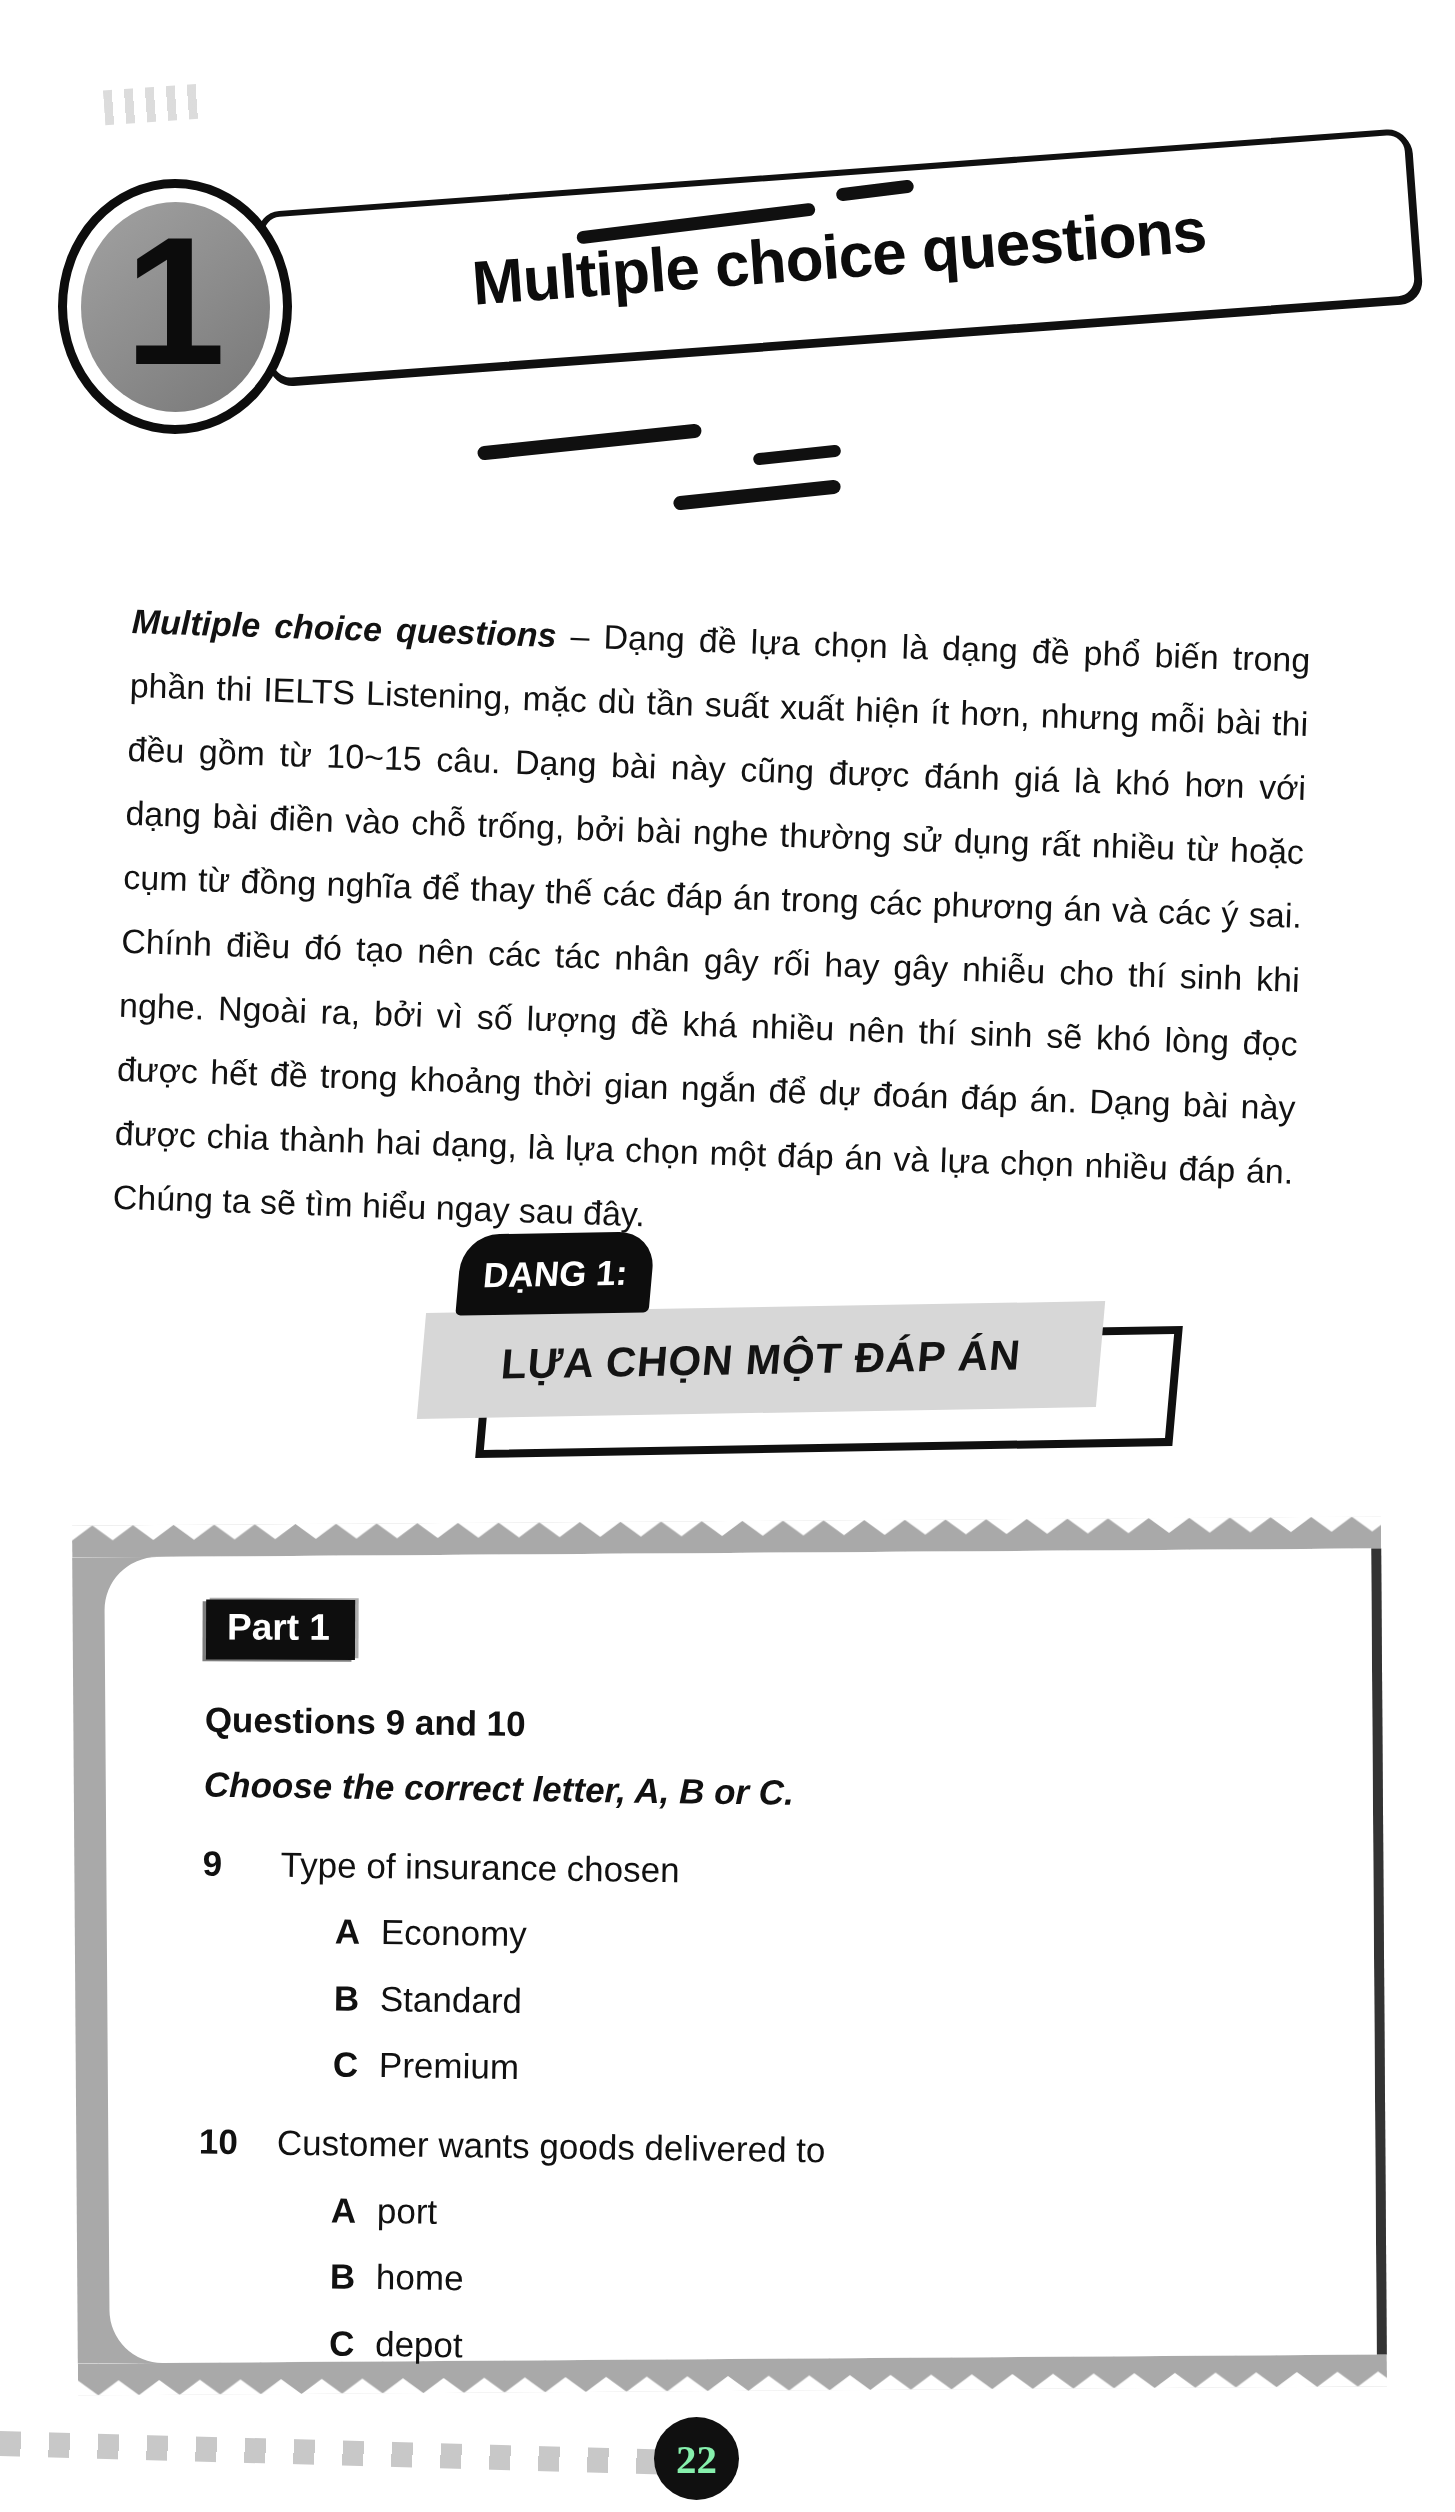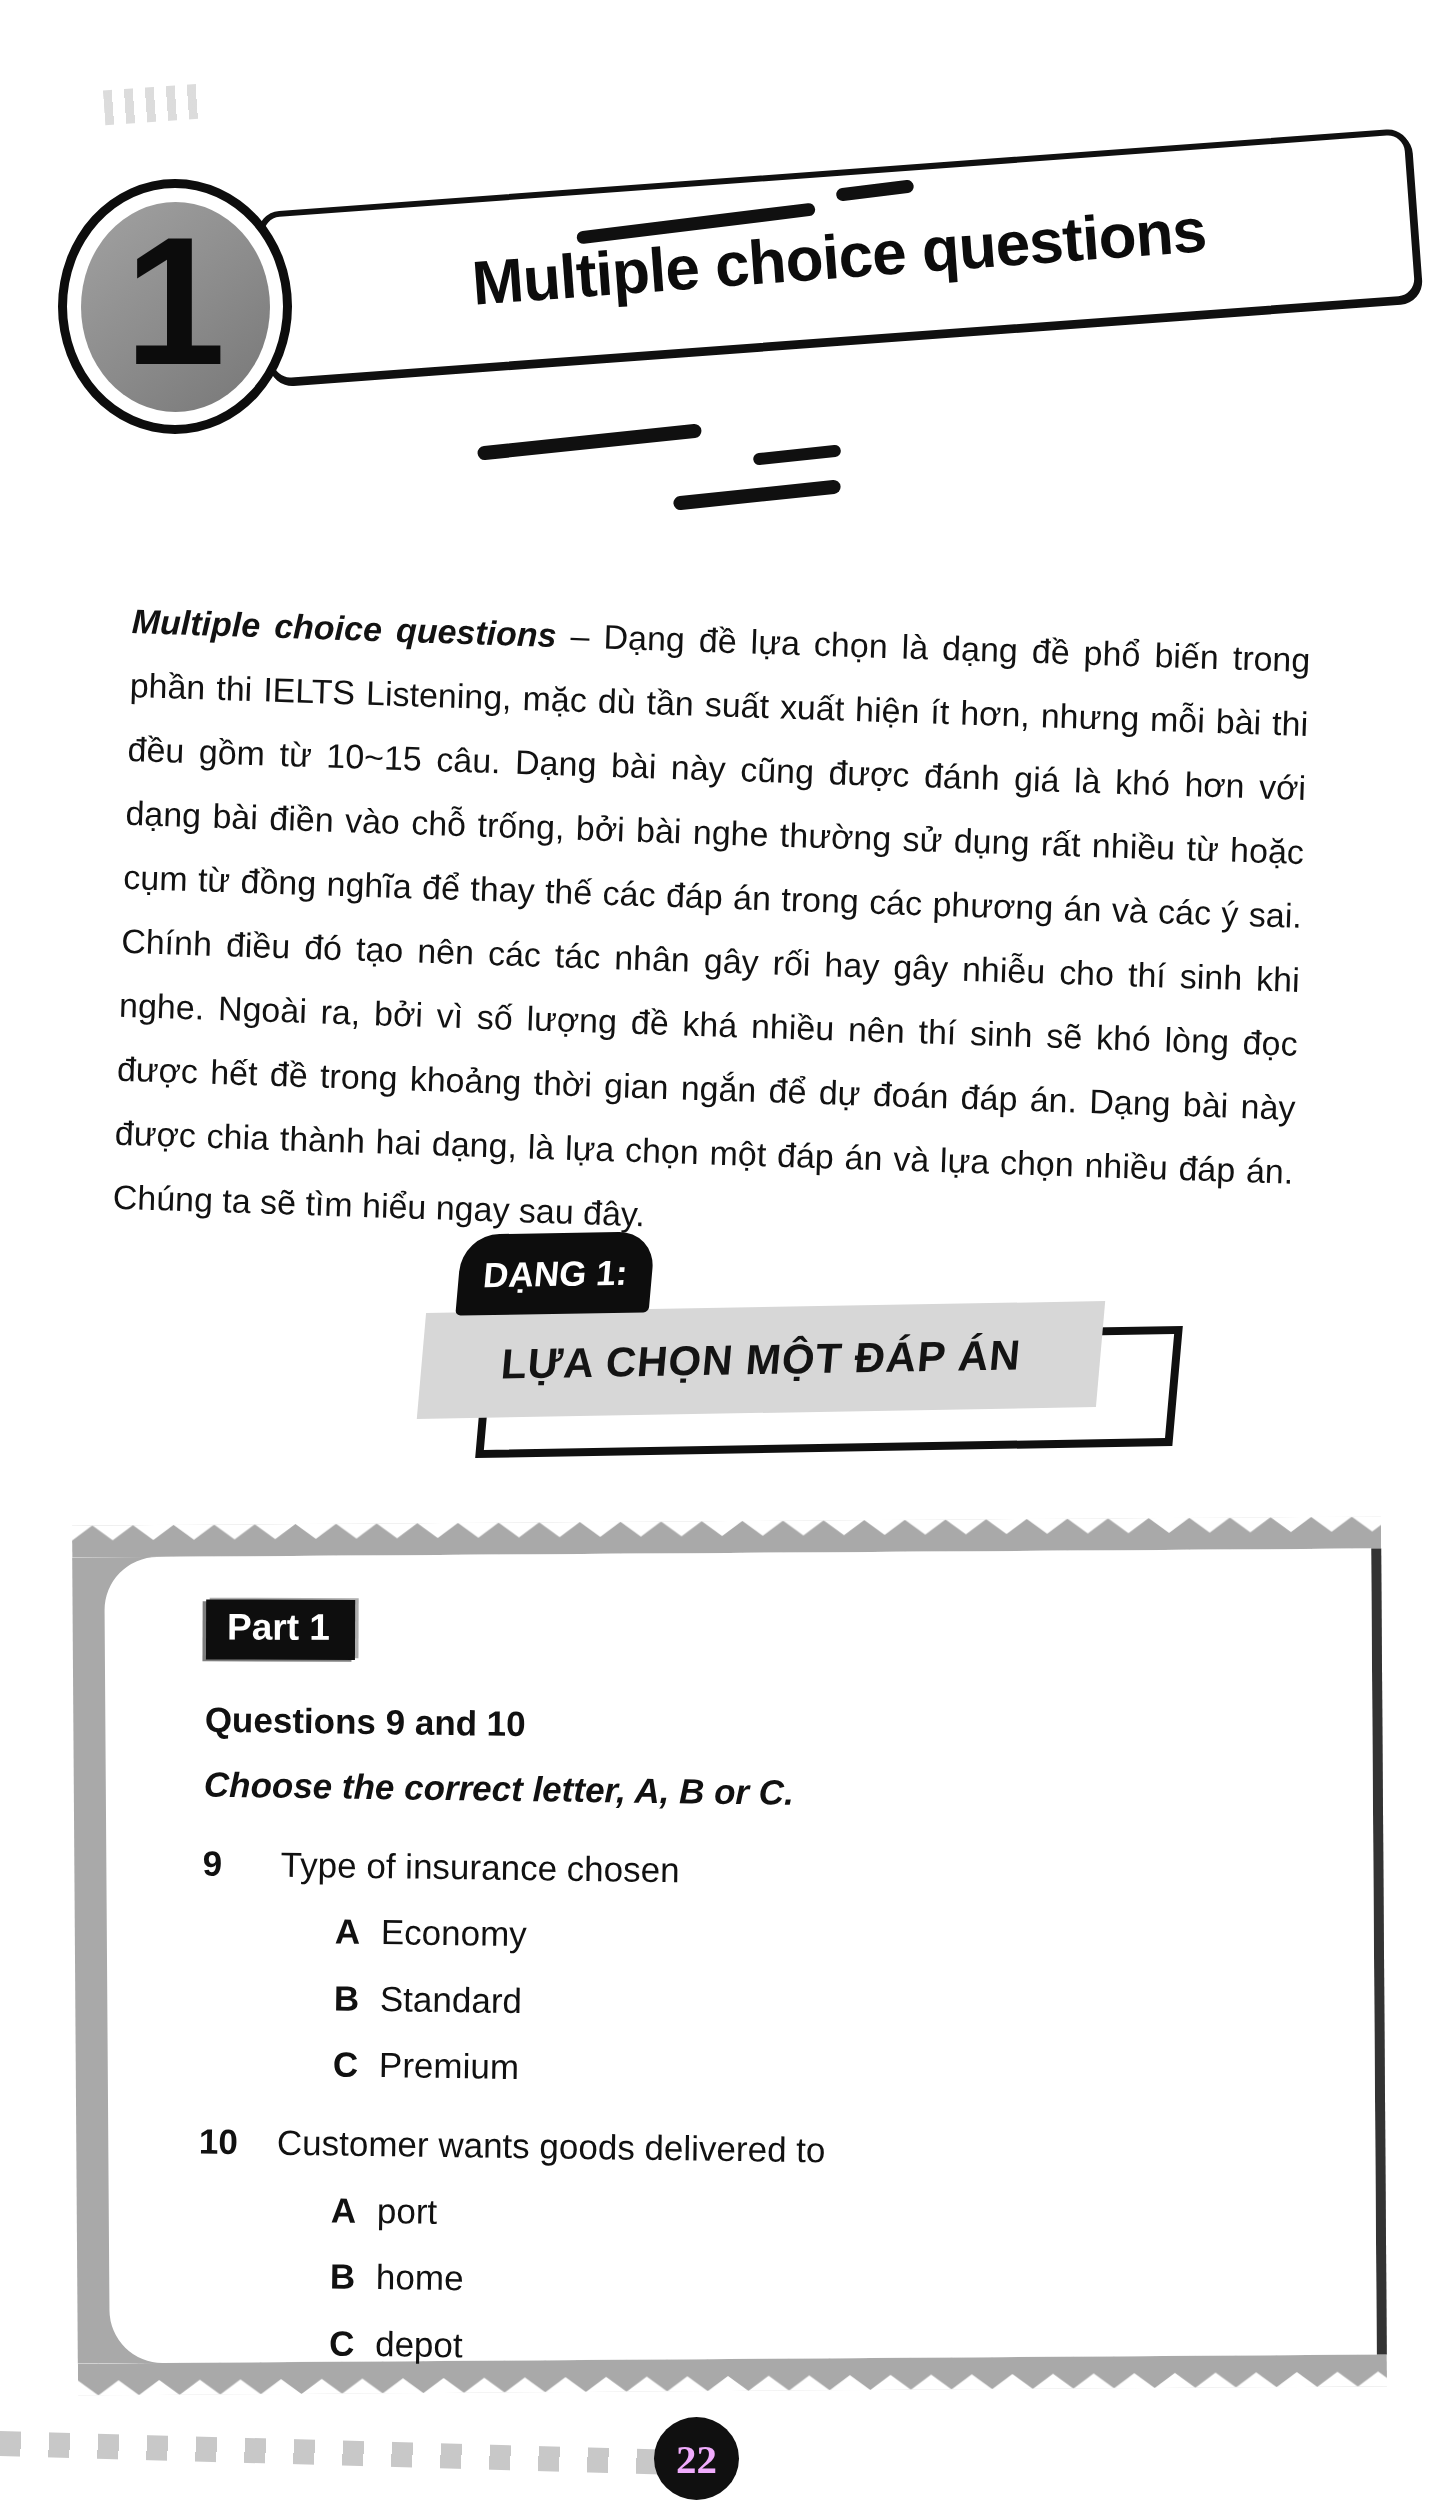--- a/index.html
+++ b/index.html
@@ -110,21 +110,21 @@
     position:absolute;left:0px;top:2431px;width:663px;height:25px;opacity:.55;
     background:repeating-linear-gradient(90deg,#9b9b9b 0 21px,transparent 21px 49px);
     transform:rotate(1.6deg);transform-origin:left top;
   }
   .page-badge{
     position:absolute;left:654px;top:2417px;width:85px;height:83px;
     background:#101010;border-radius:50%;
     display:flex;align-items:center;justify-content:center;
   }
   .page-badge span{
-    color:#f0abfc;font-size:41px;font-weight:bold;
+    color:#86efac;font-size:41px;font-weight:bold;
     font-family:"Liberation Serif", serif;
   }
 </style>
 </head>
 <body>
 
 <div>
   <div class="scuff"></div>
   <div class="title-banner">
     <span>Multiple choice questions</span>

